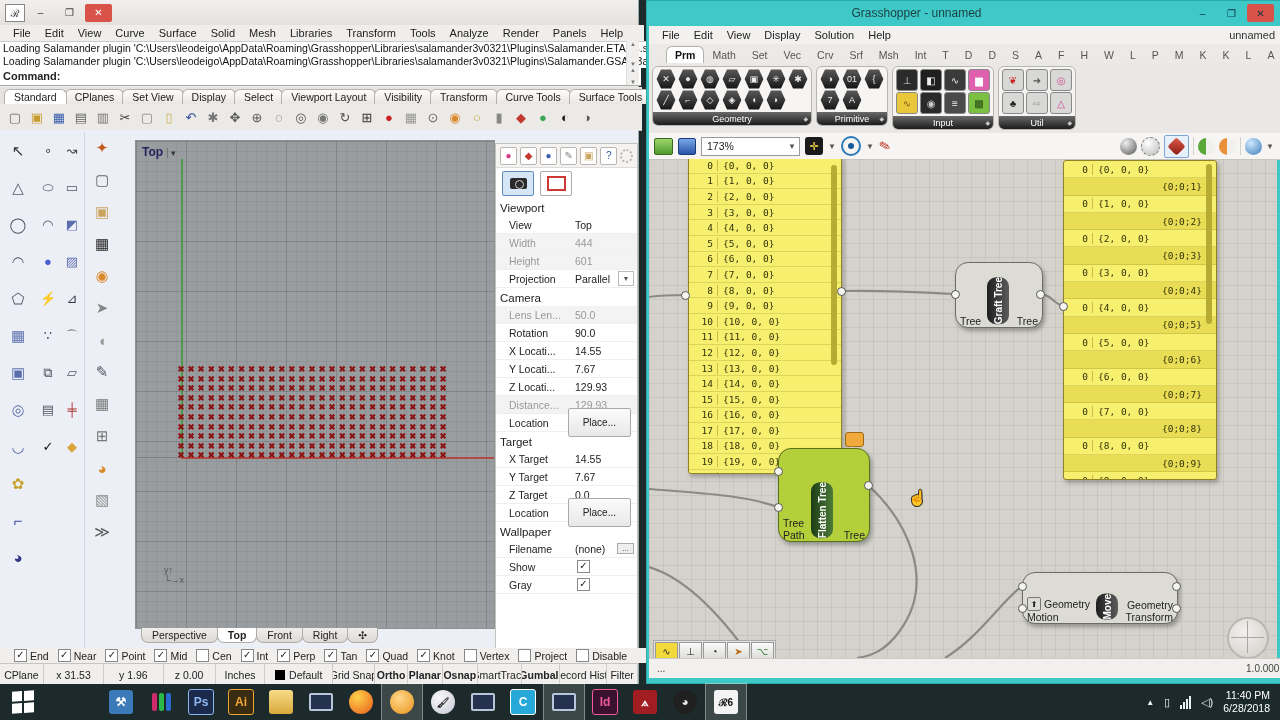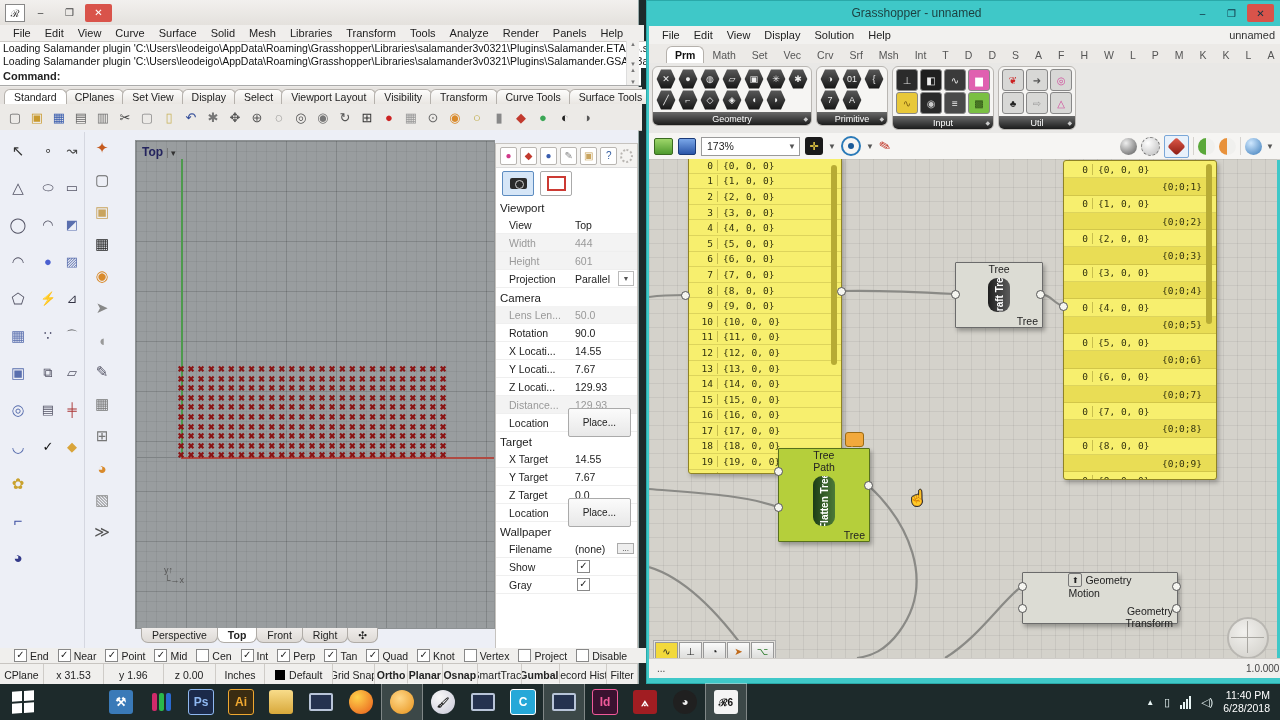--- a/index.html
+++ b/index.html
@@ -150,22 +150,22 @@
     font-family:"DejaVu Sans Mono",monospace;font-size:9.5px;color:#33330e;
     box-shadow:2px 3px 4px rgba(0,0,0,.25);overflow:hidden;}
   .gp-row{display:flex;align-items:center;border-bottom:1px solid rgba(143,131,38,.25);}
   #gh-panel-left .gp-row{height:14.6px;}
   .gp-idx{width:24px;text-align:right;padding-right:4px;border-right:1px solid rgba(143,131,38,.45);}
   .gp-val{padding-left:5px;white-space:nowrap;}
   #gh-panel-right .gp-row{height:16.3px;}
   .gp-row.path{background:#e9dd55;justify-content:flex-end;padding-right:14px;}
   .gp-scroll{position:absolute;width:6px;border-radius:3px;background:#b7ab34;}
   .port{position:absolute;width:7px;height:7px;border-radius:50%;background:#f5f5f0;border:1.5px solid #555;}
-  .gcomp{position:absolute;background:#dcdcd4;border:1px solid #6b6b6b;border-radius:1px;
-    box-shadow:2px 3px 4px rgba(0,0,0,.3);display:flex;align-items:center;font-size:10.5px;color:#222;flex-direction:column;}
+  .gcomp{position:absolute;background:#dcdcd4;border:1px solid #6b6b6b;border-radius:13px;
+    box-shadow:2px 3px 4px rgba(0,0,0,.3);display:flex;align-items:flex-end;font-size:10.5px;color:#222;}
   .gcomp.green{background:#b5cf3b;border-color:#57701c;}
   .gcap{width:22px;margin:3px 2px;background:linear-gradient(90deg,#5c5c5c,#1e1e1e);border-radius:9px;
     color:#fff;font-weight:bold;font-size:10px;display:flex;align-items:center;justify-content:center;
     writing-mode:vertical-rl;transform:rotate(180deg);white-space:nowrap;overflow:hidden;}
   .gcap.greencap{background:linear-gradient(90deg,#4c7a38,#1d3d16);}
   .gports{display:flex;flex-direction:column;justify-content:space-around;padding:0 4px;}
   .gports.out{align-items:flex-end;}
   .tag{position:absolute;width:17px;height:13px;background:#f2a93c;border:1px solid #9a6a14;border-radius:3px;}
   .tag:after{content:"";position:absolute;left:3px;bottom:-4px;border:3px solid transparent;border-top-color:#f2a93c;}
   #gh-minibar{position:absolute;left:4px;top:481px;display:flex;gap:1px;background:#e5e3df;

